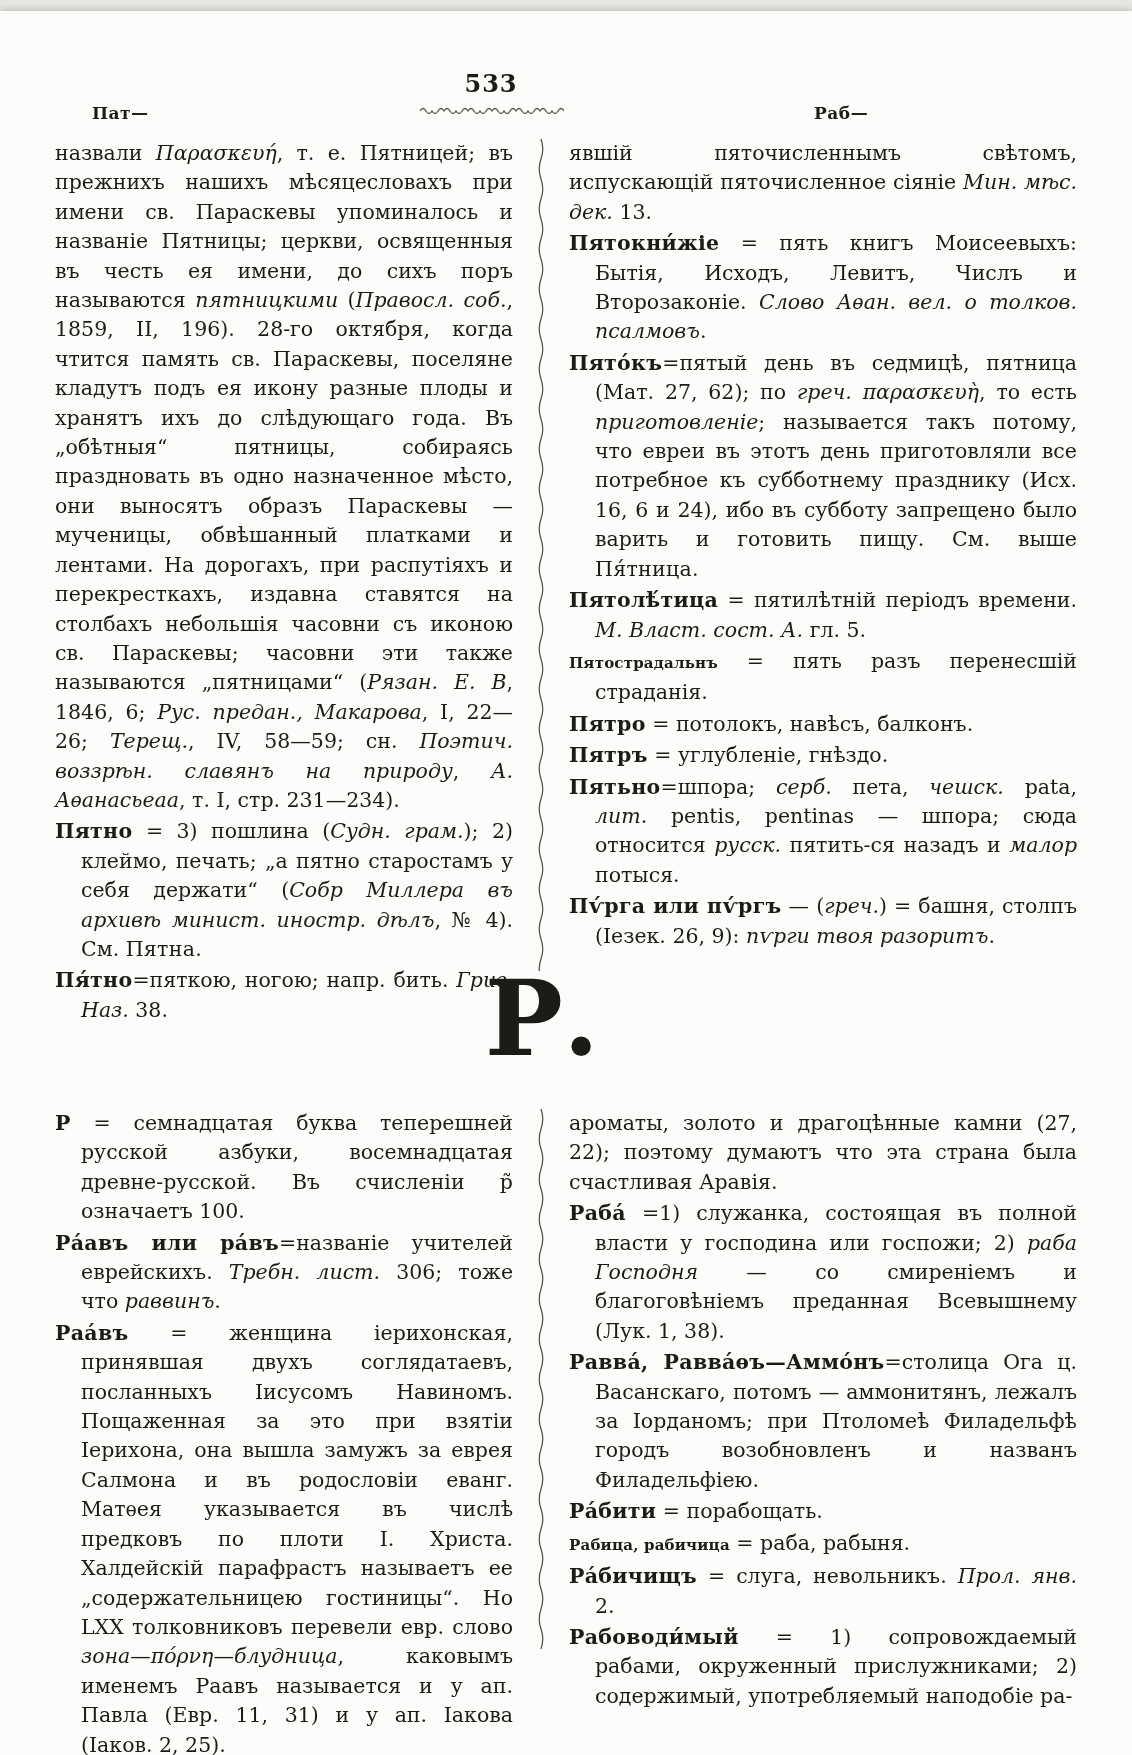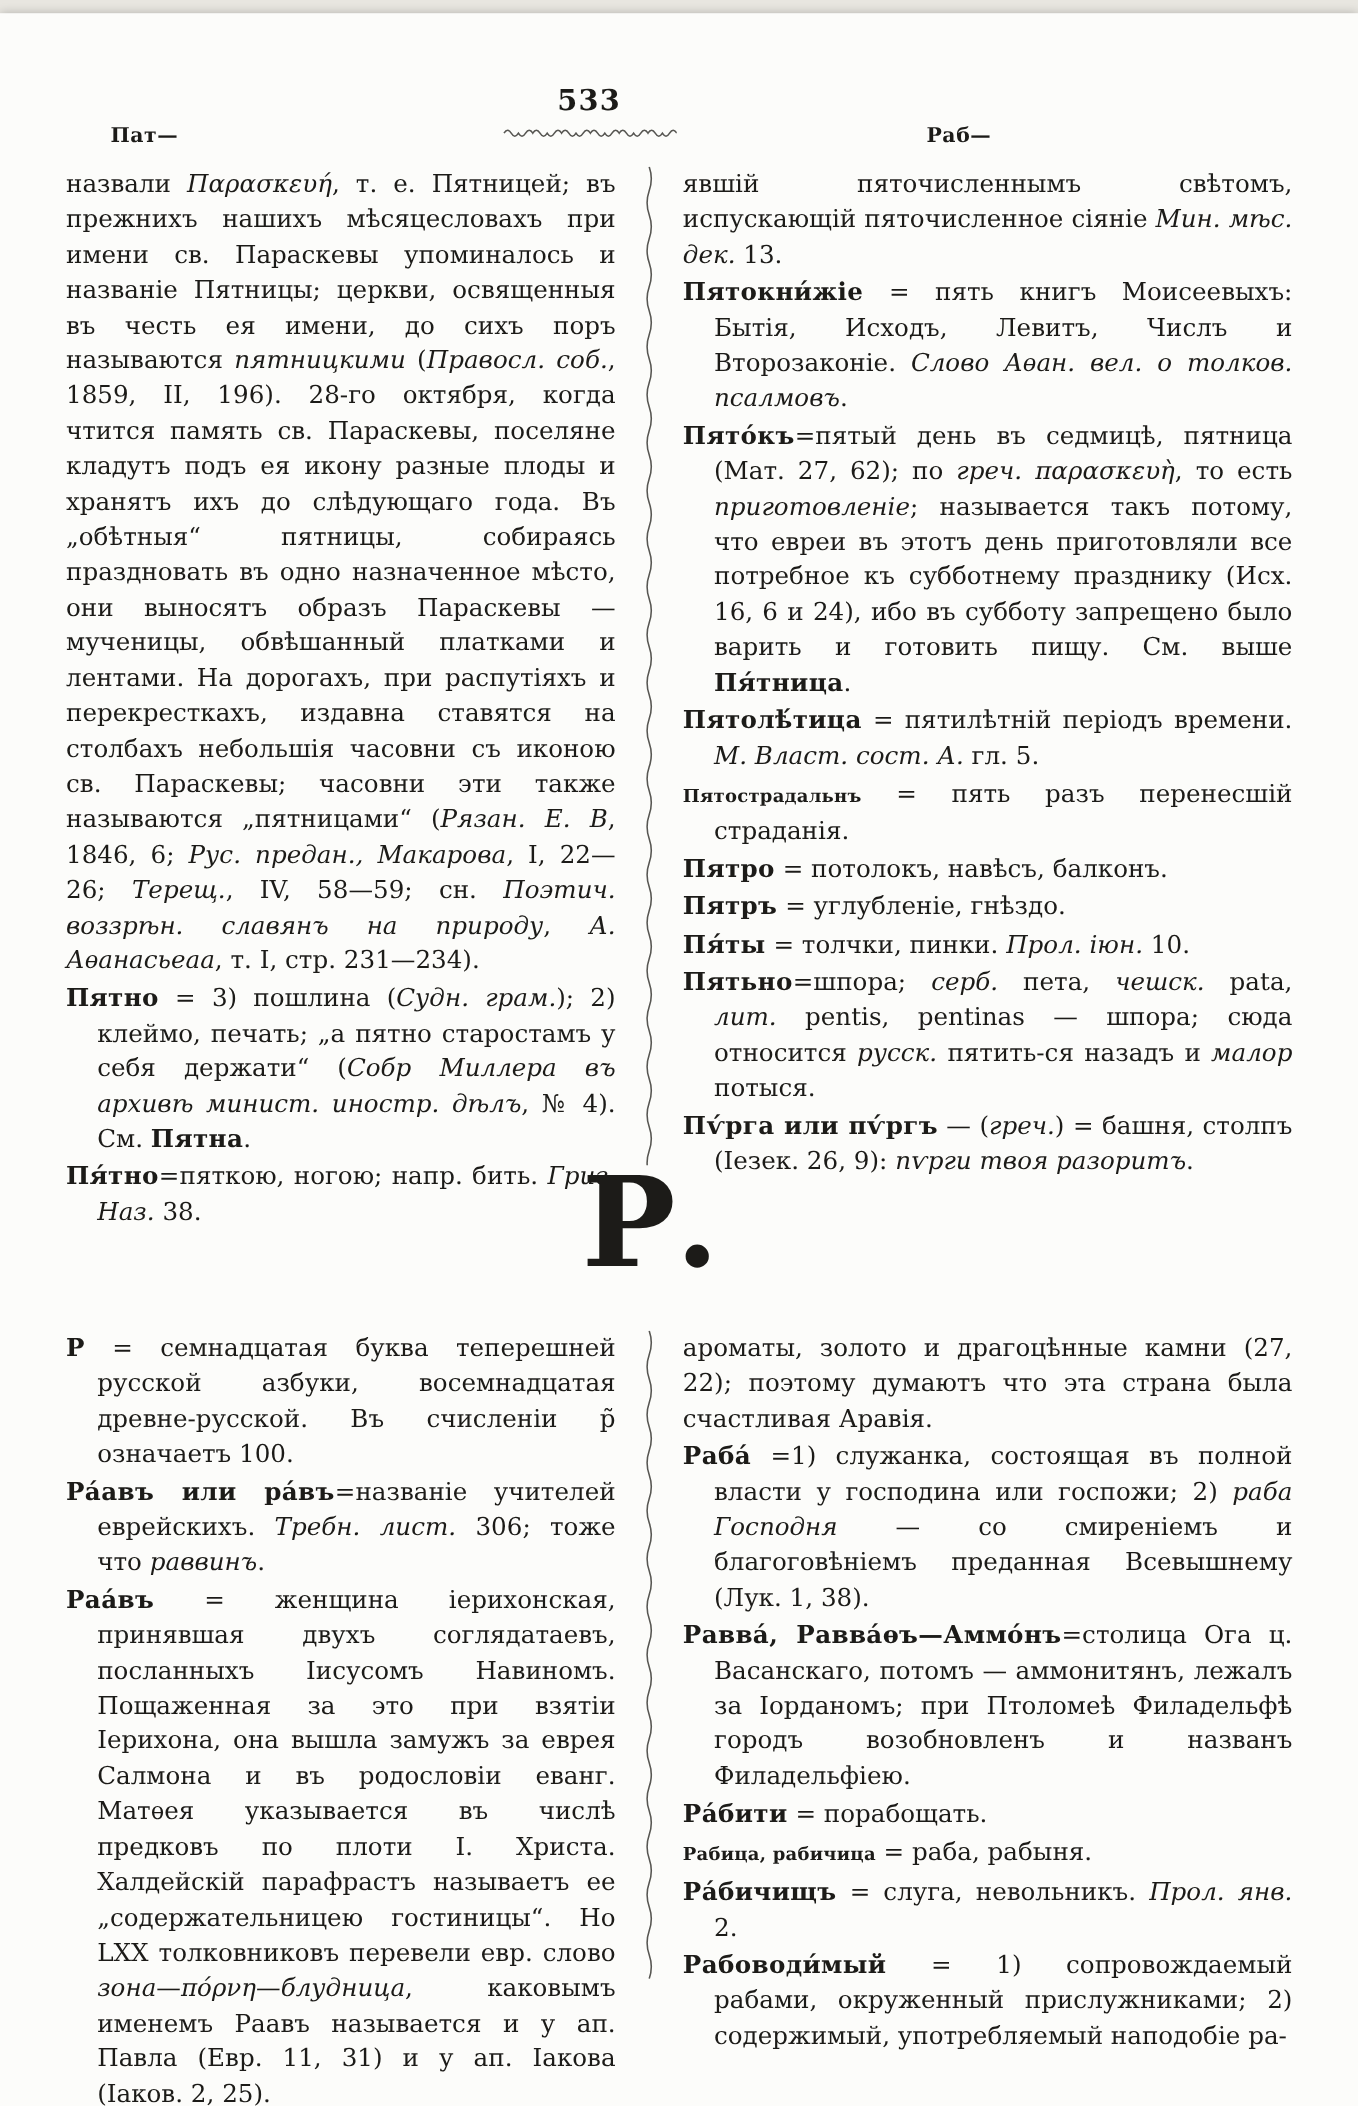--- a/index.html
+++ b/index.html
@@ -14,39 +14,39 @@
     box-shadow:0 0 8px rgba(0,0,0,.25);
   }
   
   #page-number{
     position:absolute;top:58px;left:396px;width:190px;
     text-align:center;font-size:24px;font-weight:700;letter-spacing:1px;
   }
   #head-rule{position:absolute;top:95px;left:418px;}
   .running-head{position:absolute;top:92px;font-size:17px;font-weight:700;letter-spacing:.5px;}
   #running-head-left{left:92px;}
-  #running-head-right{left:772px;}
+  #running-head-right{left:814px;}
   
   .section{
     position:absolute;left:55px;width:1022px;
     display:grid;grid-template-columns:458px 56px 508px;
   }
   #top-section{top:128px;height:838px;}
   #bottom-section{top:1098px;height:620px;}
   .col{font-size:20.5px;line-height:29.4px;text-align:justify;}
   .divider{display:flex;justify-content:center;align-items:flex-start;}
   .divider svg{display:block;}
   .wavy{stroke:#3a3834;fill:none;stroke-width:1.3;opacity:.85;}
   
   .entry{margin:0 0 2px 0;padding-left:26px;text-indent:-26px;}
   .entry.cont{padding-left:0;text-indent:0;}
   .hw{font-weight:700;letter-spacing:.3px;}
   .hw-sm{font-size:15px;letter-spacing:.2px;}
   .it{font-style:italic;}
-  .inline-hw{font-weight:700;letter-spacing:.3px;}
+  .inline-hw{font-weight:400;letter-spacing:.3px;}
   
   #section-letter{
     position:absolute;top:938px;left:462px;width:160px;height:150px;
     text-align:center;font-size:104px;line-height:140px;font-weight:700;
     font-family:"DejaVu Serif", serif;
   }
 </style>
 </head>
 <body>
 
@@ -72,21 +72,20 @@
         </svg>
     </div>
     <div class="col">
         <p class="entry cont"><span>явшій пяточисленнымъ свѣтомъ, испускающій пяточисленное сіяніе </span><span class="it">Мин. мѣс. дек.</span><span> 13.</span></p>
         <p class="entry"><span class="hw">Пятокни́жіе</span><span> = пять книгъ Моисеевыхъ: Бытія, Исходъ, Левитъ, Числъ и Второзаконіе. </span><span class="it">Слово Аѳан. вел. о толков. псалмовъ</span><span>.</span></p>
         <p class="entry"><span class="hw">Пято́къ</span><span>=пятый день въ седмицѣ, пятница (Мат. 27, 62); по </span><span class="it">греч.</span><span> </span><span class="it">παρασκευὴ</span><span>, то есть </span><span class="it">приготовленіе</span><span>; называется такъ потому, что евреи въ этотъ день приготовляли все потребное къ субботнему празднику (Исх. 16, 6 и 24), ибо въ субботу запрещено было варить и готовить пищу. См. выше </span><span class="inline-hw">Пя́тница</span><span>.</span></p>
         <p class="entry"><span class="hw">Пятолѣ́тица</span><span> = пятилѣтній періодъ времени. </span><span class="it">М. Власт. сост. А.</span><span> гл. 5.</span></p>
         <p class="entry"><span class="hw hw-sm">Пятострадальнъ</span><span> = пять разъ перенесшій страданія.</span></p>
         <p class="entry"><span class="hw">Пятро</span><span> = потолокъ, навѣсъ, балконъ.</span></p>
         <p class="entry"><span class="hw">Пятръ</span><span> = углубленіе, гнѣздо.</span></p>
-        <p class="entry"><span class="hw">Пя́ты</span><span> = толчки, пинки. </span><span class="it">Прол. іюн.</span><span> 10.</span></p>
         <p class="entry"><span class="hw">Пятьно</span><span>=шпора; </span><span class="it">серб.</span><span> пета, </span><span class="it">чешск.</span><span> pata, </span><span class="it">лит.</span><span> pentis, pentinas — шпора; сюда относится </span><span class="it">русск.</span><span> пятить-ся назадъ и </span><span class="it">малор</span><span> потыся.</span></p>
         <p class="entry"><span class="hw">Пѵ́рга или пѵ́ргъ</span><span> — (</span><span class="it">греч.</span><span>) = башня, столпъ (Іезек. 26, 9): </span><span class="it">пѵрги твоя разоритъ</span><span>.</span></p>
       </div>
   </div>
 
   <div id="section-letter">Р.</div>
 
   <div class="section" id="bottom-section">
     <div class="col">
         <p class="entry"><span class="hw">Р</span><span> = семнадцатая буква теперешней русской азбуки, восемнадцатая древне-русской. Въ счисленіи р̃ означаетъ 100.</span></p>

